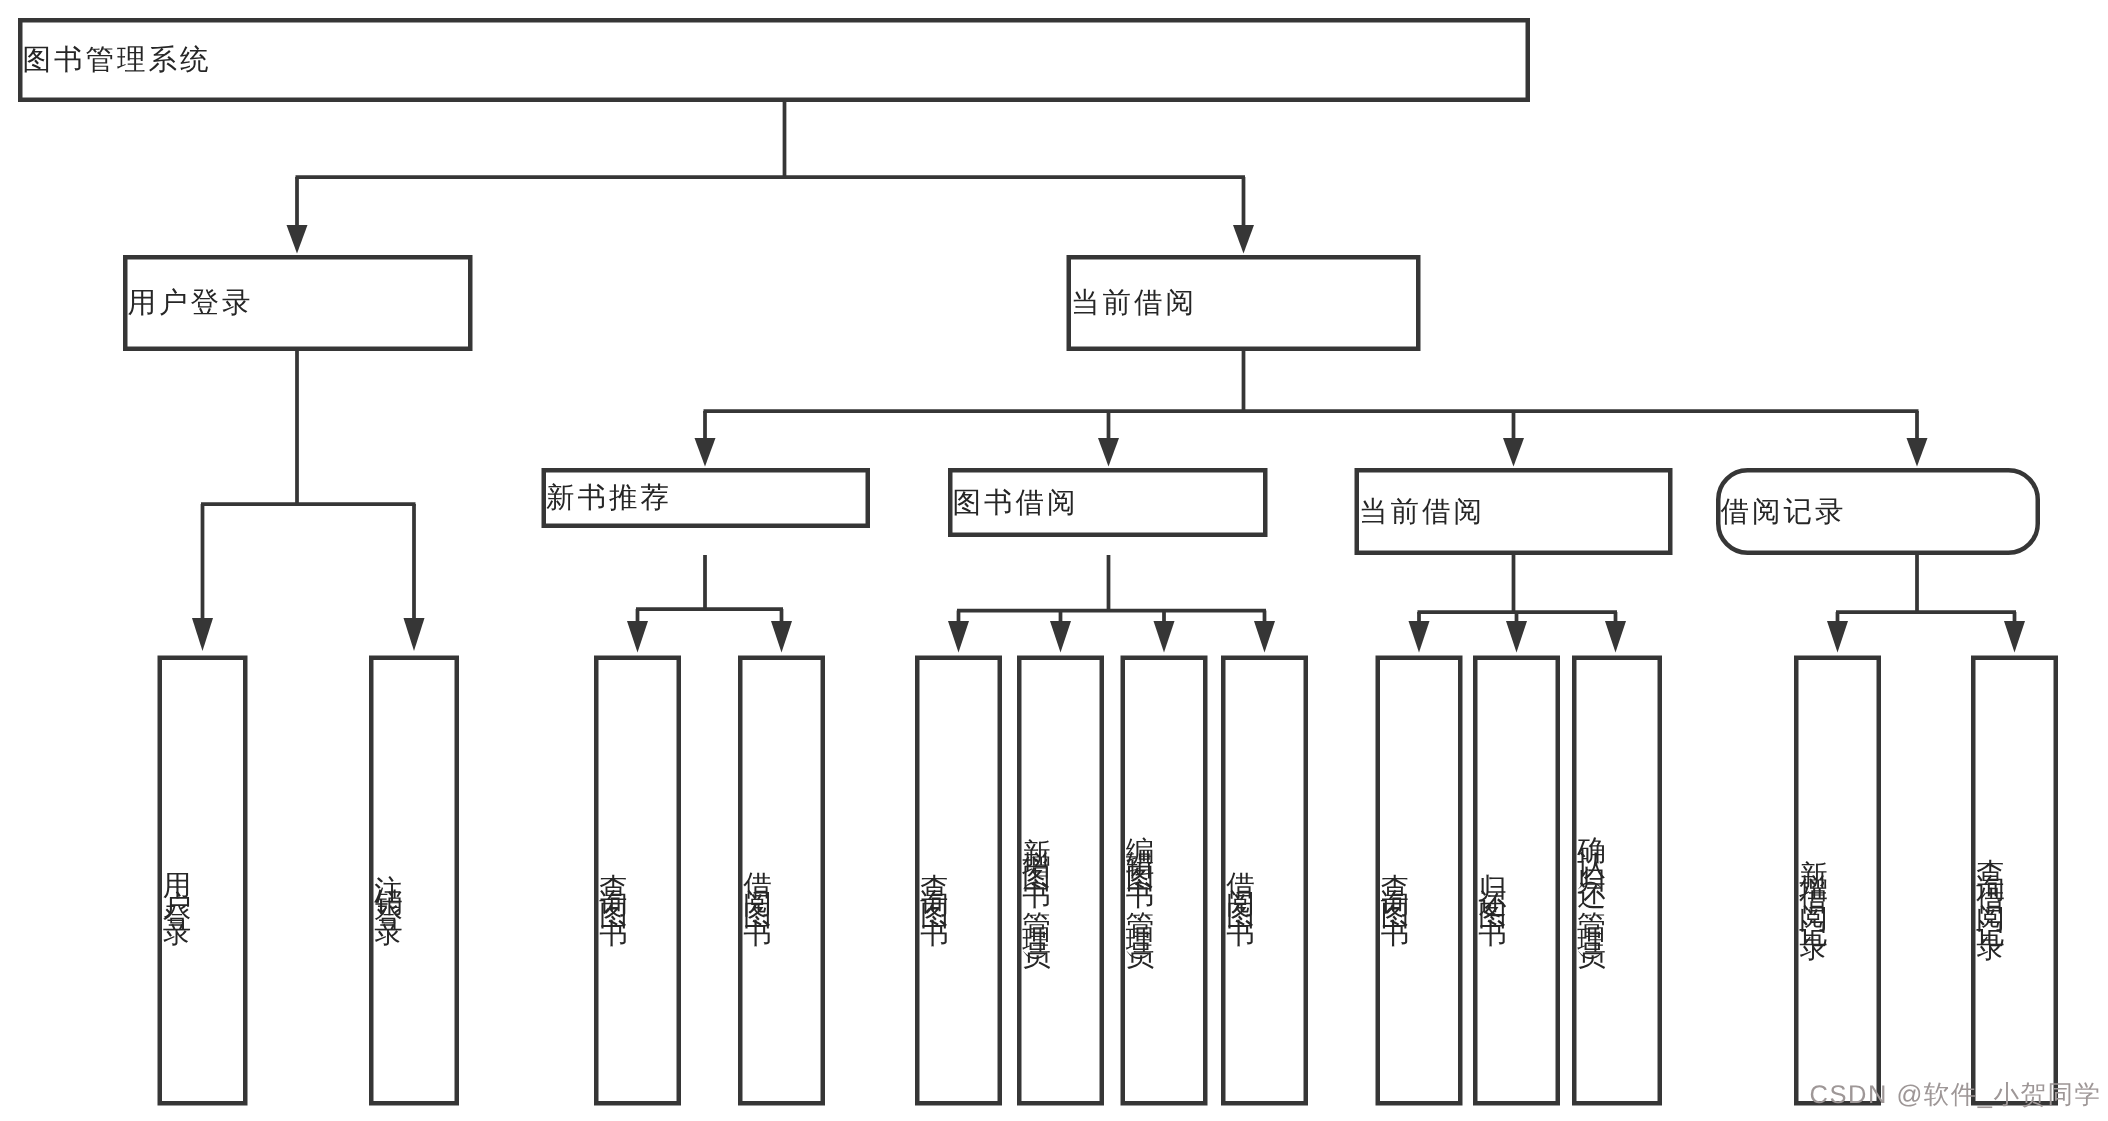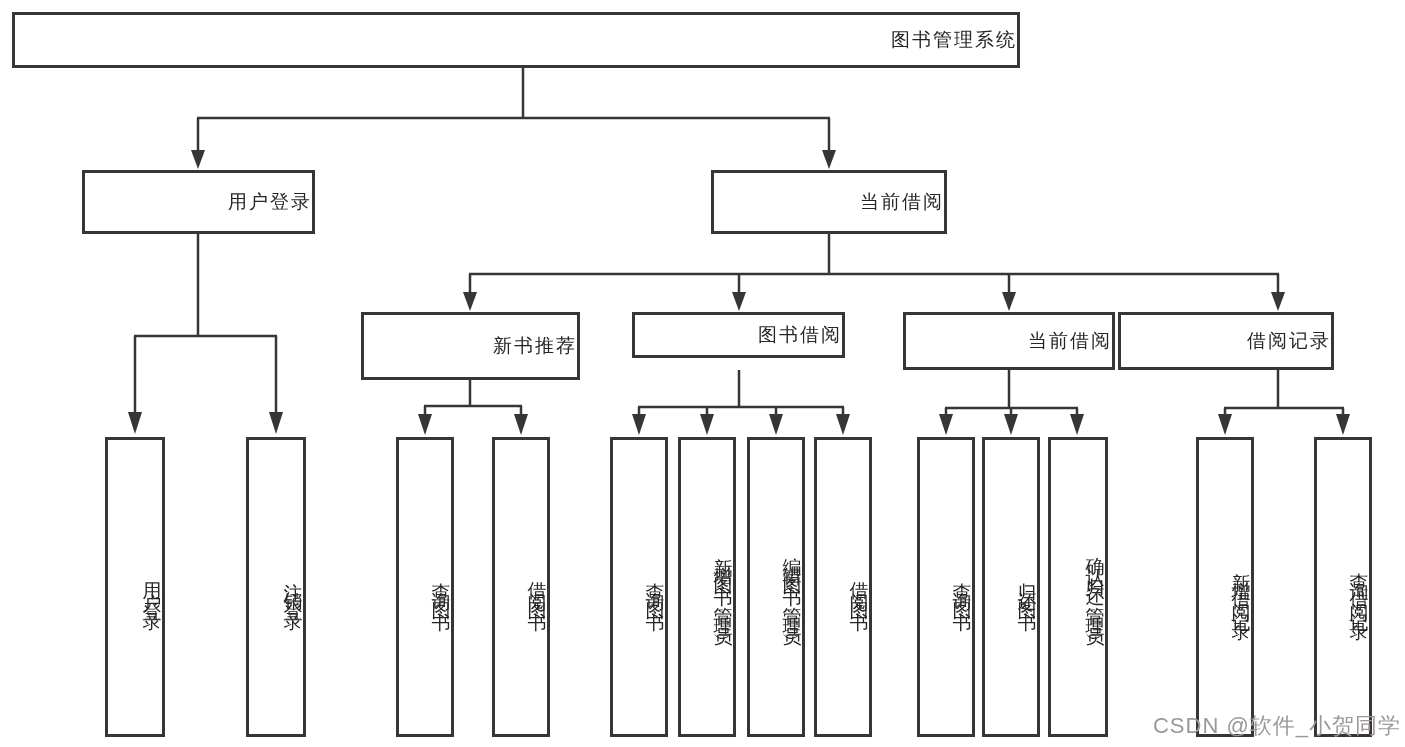--- a/index.html
+++ b/index.html
@@ -16,21 +16,21 @@
     left: 0; top: 0;
     width: 1405px; height: 747px;
   }
   .box {
     position: absolute;
     box-sizing: border-box;
     border: 3px solid #363636;
     background: #ffffff;
     display: flex;
     align-items: center;
-    justify-content: flex-end;
+    justify-content: flex-start;
     color: #262626;
   }
   .hlabel {
     font-size: 19px;
     letter-spacing: 2px;
     white-space: nowrap;
     color: #262626;
   }
   .vlabel {
     writing-mode: vertical-rl;
@@ -38,21 +38,21 @@
     font-size: 19px;
     letter-spacing: 10px;
     line-height: 1;
     white-space: nowrap;
     color: #262626;
   }
   .watermark {
     position: absolute;
     right: 4px;
     bottom: 6px;
-    font-size: 22px;
+    font-size: 17px;
     color: #9e9797;
     letter-spacing: 1px;
     white-space: nowrap;
   }
 </style>
 </head>
 <body>
 
 <div class="stage">
 
@@ -149,30 +149,30 @@
     <span class="hlabel">图书管理系统</span>
   </div>
 
   <div class="box" style="left:82px; top:170px; width:233px; height:64px;">
     <span class="hlabel">用户登录</span>
   </div>
   <div class="box" style="left:711px; top:170px; width:236px; height:64px;">
     <span class="hlabel">当前借阅</span>
   </div>
 
-  <div class="box" style="left:361px; top:312px; width:219px; height:68px;">
+  <div class="box" style="left:361px; top:312px; width:219px; height:40px;">
     <span class="hlabel">新书推荐</span>
   </div>
   <div class="box" style="left:632px; top:312px; width:213px; height:46px;">
     <span class="hlabel">图书借阅</span>
   </div>
   <div class="box" style="left:903px; top:312px; width:212px; height:58px;">
     <span class="hlabel">当前借阅</span>
   </div>
-  <div class="box" style="left:1118px; top:312px; width:216px; height:58px;">
+  <div class="box" style="left:1144px; top:312px; width:216px; height:58px;border-radius:21px;">
     <span class="hlabel">借阅记录</span>
   </div>
 
   <div class="box" style="left:105px; top:437px; width:60px; height:300px;">
     <span class="vlabel">用户登录</span>
   </div>
   <div class="box" style="left:246px; top:437px; width:60px; height:300px;">
     <span class="vlabel">注销登录</span>
   </div>
 

